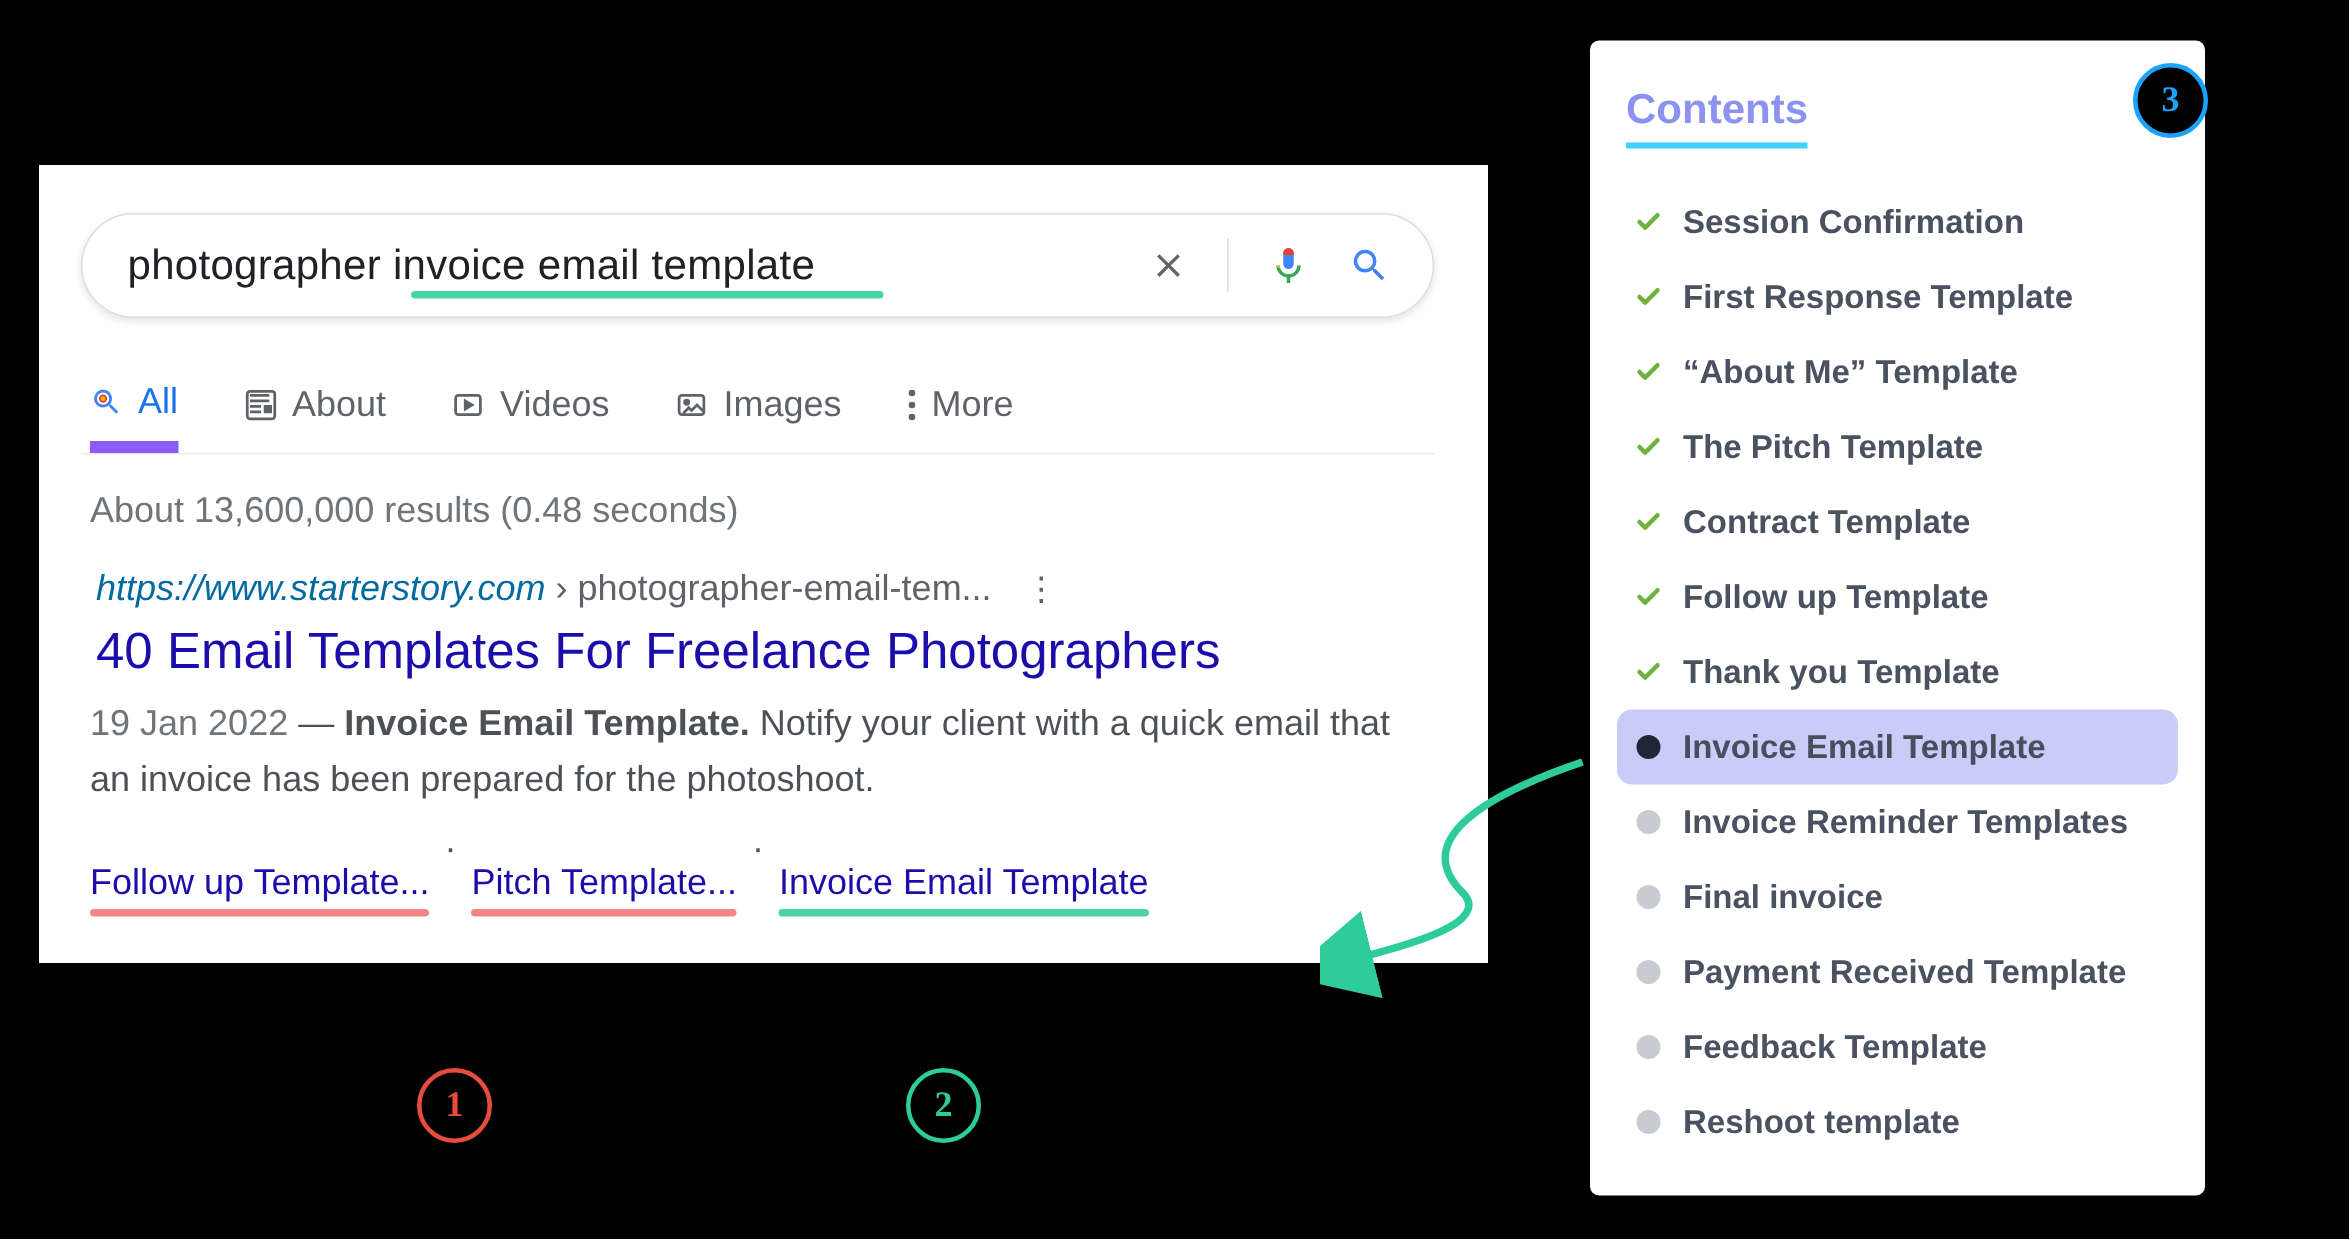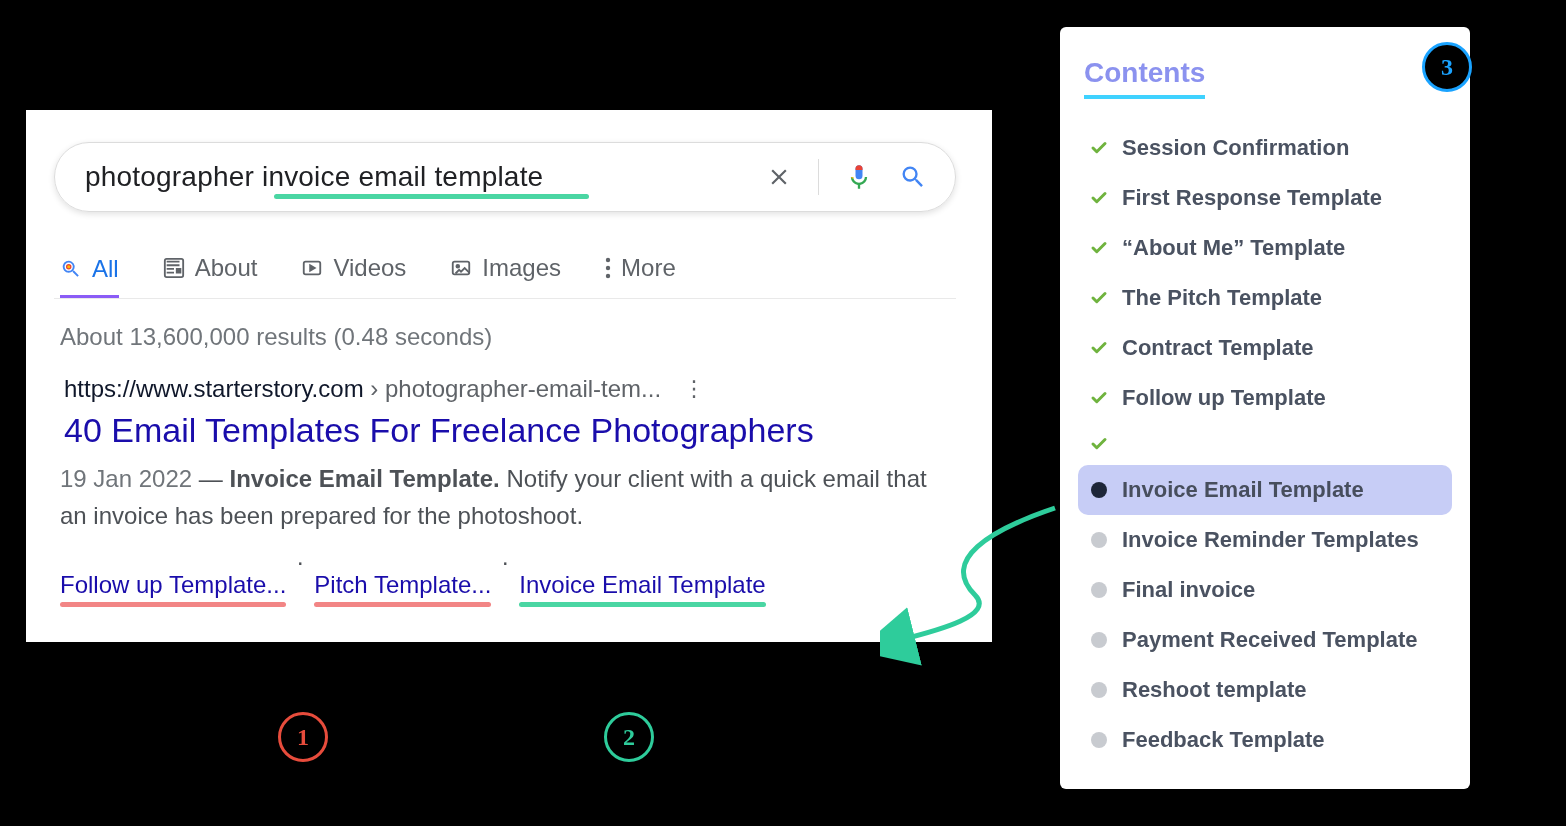--- a/index.html
+++ b/index.html
@@ -61,35 +61,35 @@
   .tab {
     display: flex;
     align-items: center;
     gap: 10px;
     padding: 6px 0 16px 0;
     font-size: 24px;
     color: #5f6368;
   }
   .tab.active {
     color: #1a73e8;
-    border-bottom: 3px solid #8b5cf6;
+    border-bottom: 8px solid #8b5cf6;
     padding-bottom: 12px;
   }
   .tab-icon svg { display: block; }
 
   .result-stats {
     color: #70757a;
     font-size: 24px;
     margin-bottom: 24px;
     padding-left: 6px;
   }
 
   .result { padding-left: 10px; }
   .result-url-row { display: flex; align-items: center; gap: 18px; font-size: 24px; margin-bottom: 6px; }
-  .url-domain { color: #0f172a; }
+  .url-domain { color: #0369a1; font-style: italic; }
   .url-path { color: #5f6368; }
   .url-menu { color: #5f6368; font-size: 22px; padding: 0 4px; }
 
   .result-title {
     color: #1a0dab;
     font-size: 34px;
     margin: 8px 0 10px 0;
     font-weight: 400;
   }
 
@@ -343,20 +343,21 @@
           </svg>
         </span>
         <span>Follow up Template</span>
       </li>
       <li class="toc-item">
         <span class="toc-bullet toc-check">
           <svg width="20" height="20" viewBox="0 0 24 24">
             <path fill="none" stroke="#6fb33e" stroke-width="4" stroke-linecap="round" stroke-linejoin="round" d="M4 12l5 5L20 6"></path>
           </svg>
         </span>
+        <span>Thank you Template</span>
       </li>
       <li class="toc-item active">
         <span class="toc-bullet">
           <span class="toc-dot dark"></span>
         </span>
         <span>Invoice Email Template</span>
       </li>
       <li class="toc-item">
         <span class="toc-bullet">
           <span class="toc-dot"></span>
@@ -372,27 +373,27 @@
       <li class="toc-item">
         <span class="toc-bullet">
           <span class="toc-dot"></span>
         </span>
         <span>Payment Received Template</span>
       </li>
       <li class="toc-item">
         <span class="toc-bullet">
           <span class="toc-dot"></span>
         </span>
+        <span>Feedback Template</span>
+      </li>
+      <li class="toc-item">
+        <span class="toc-bullet">
+          <span class="toc-dot"></span>
+        </span>
         <span>Reshoot template</span>
-      </li>
-      <li class="toc-item">
-        <span class="toc-bullet">
-          <span class="toc-dot"></span>
-        </span>
-        <span>Feedback Template</span>
       </li>
     </ul>
 </div>
 
 <div class="badge badge-1">1</div>
 <div class="badge badge-2">2</div>
 <div class="badge badge-3">3</div>
 
 <svg class="arrow" width="200" height="180">
   <defs>

